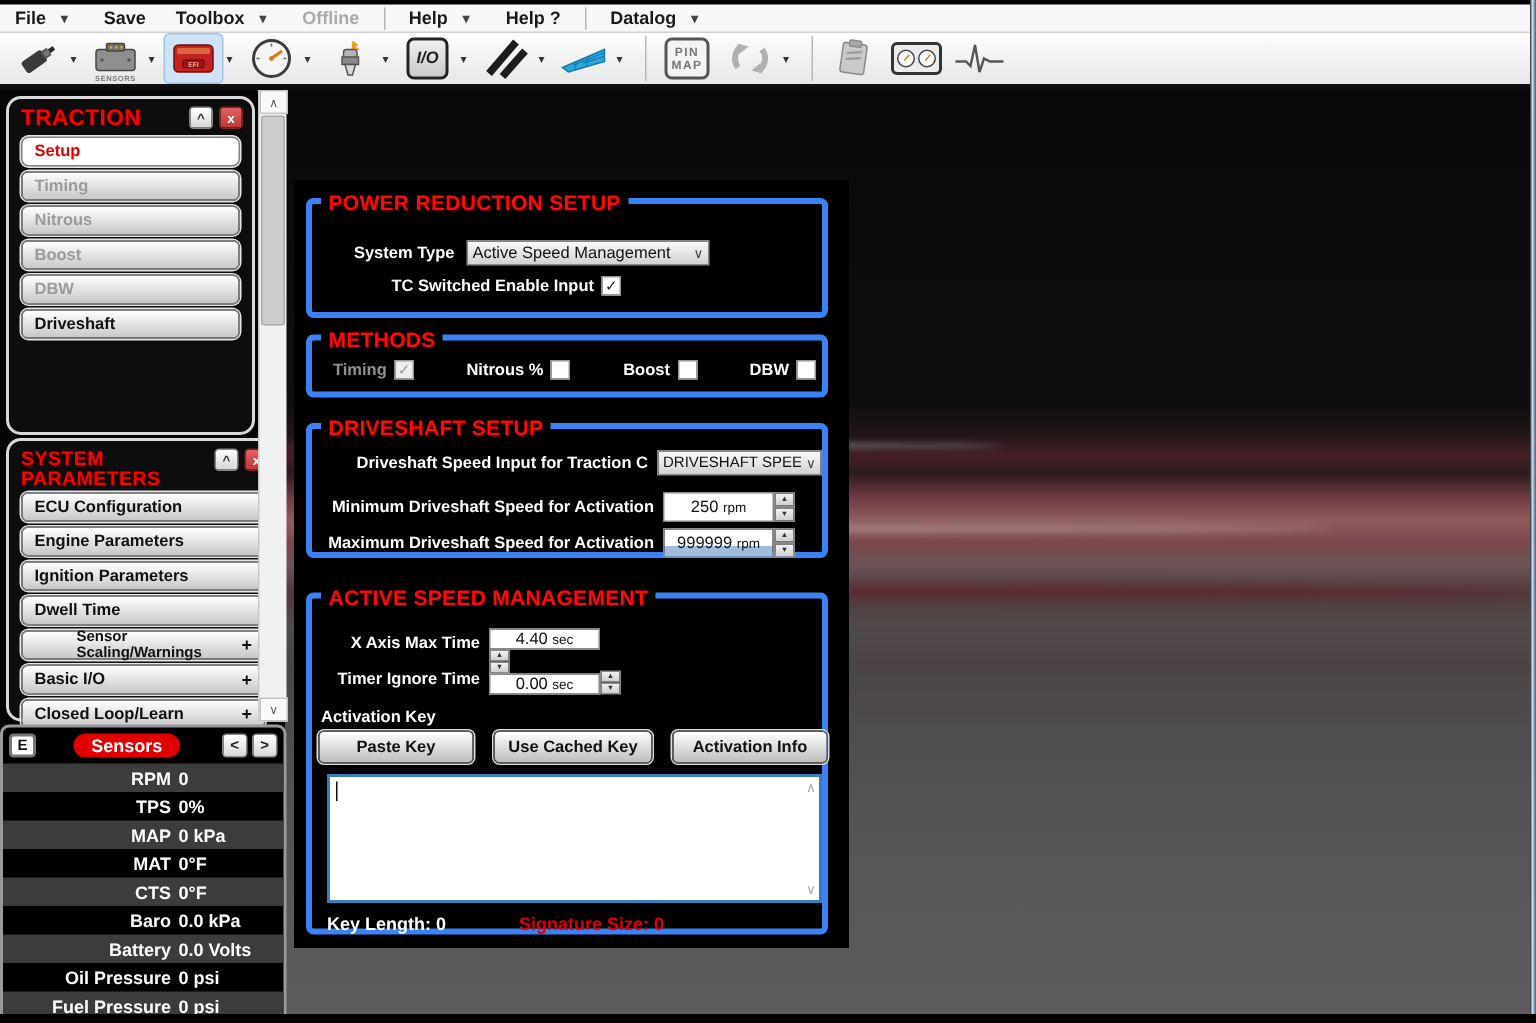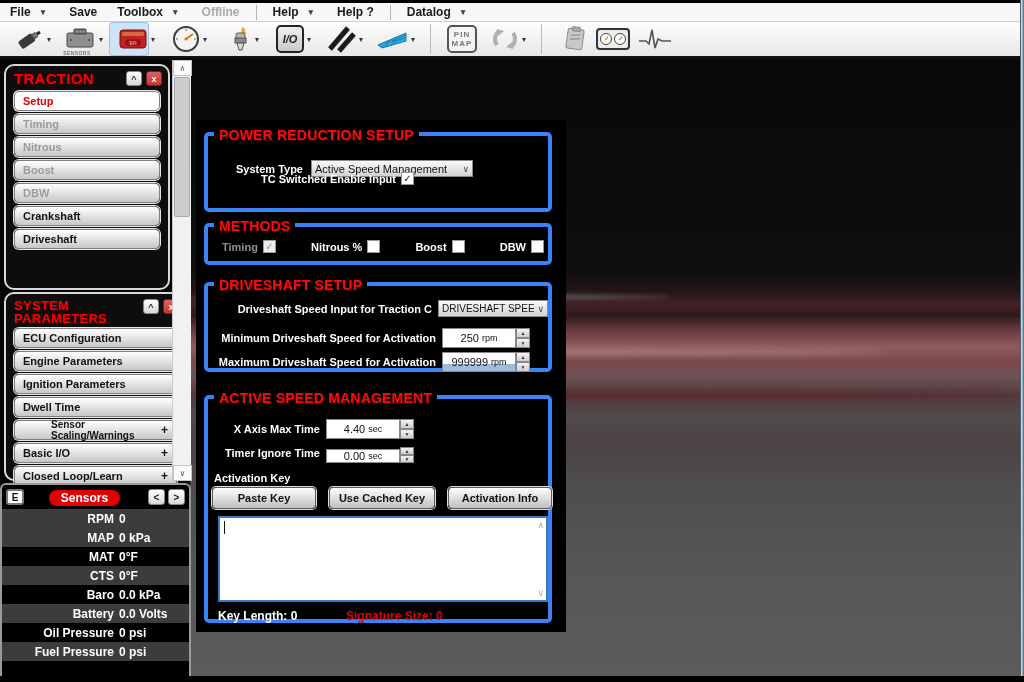--- a/index.html
+++ b/index.html
@@ -9,21 +9,21 @@
   
   .top-strip { position:absolute; left:0; top:0; width:1024px; height:3px; background:#000; }
   .menubar { position:absolute; left:0; top:3px; width:1024px; height:19px; background:#f7f7f7; border-bottom:1px solid #d0d0d0; display:flex; align-items:center; font-size:12px; font-weight:bold; color:#1a1a1a; }
   .mitem { padding:0 10px; cursor:default; white-space:nowrap; }
   .mitem.dis { color:#aaa; }
   .mcaret { font-size:9px; color:#444; padding:0 14px 0 0; }
   .msep { width:1px; height:15px; background:#b5b5b5; margin:0 6px; }
 
   .toolbar { position:absolute; left:0; top:22px; width:1024px; height:36px; background:linear-gradient(180deg,#fdfdfd,#e7e7e7); border-bottom:2px solid #111; display:flex; align-items:center; padding-left:6px; }
   .tgroup { display:flex; align-items:center; margin-right:4px; }
-  .tbtn { width:38px; height:32px; display:flex; align-items:center; justify-content:flex-end; border-radius:3px; position:relative; }
+  .tbtn { width:38px; height:32px; display:flex; align-items:center; justify-content:center; border-radius:3px; position:relative; }
   .tbtn.selected { background:#cfe3f6; box-shadow:0 0 0 1px #9ec3e8; }
   .tdrop { font-size:8px; color:#333; width:10px; text-align:center; }
   .tsep { width:1px; height:30px; background:#b8b8b8; margin:0 8px; }
   .tinylabel { position:absolute; bottom:-1px; left:0; right:0; text-align:center; font-size:5px; font-weight:bold; color:#777; letter-spacing:.4px; }
   .pinmap { width:30px; height:28px; border:2px solid #555; border-radius:5px; background:#f4f4f4; display:flex; flex-direction:column; align-items:center; justify-content:center; font-size:8px; font-weight:bold; color:#777; line-height:9px; letter-spacing:1px; }
   .iobox { width:28px; height:28px; border:2px solid #222; border-radius:5px; background:linear-gradient(180deg,#f0f0f0,#c9c9c9); display:flex; align-items:center; justify-content:center; font-size:11px; font-weight:bold; font-style:italic; color:#222; }
   .gaugesbox { width:34px; height:22px; border:2px solid #333; border-radius:4px; background:#ececec; display:flex; align-items:center; justify-content:space-evenly; }
   .gaugesbox .g { width:12px; height:12px; border:1px solid #444; border-radius:50%; background:#fff; position:relative; }
   .gaugesbox .g::after { content:""; position:absolute; left:5px; top:2px; width:1px; height:5px; background:#e07818; transform:rotate(40deg); }
 
@@ -279,21 +279,21 @@
 
       <div class="fset" style="top:12px; height:80px;">
         <div class="fset-title">POWER REDUCTION SETUP</div>
         <div class="frow" style="left:0; top:24px; width:100%;">
           <span class="flabel" style="width:95px;">System Type</span>
           <div class="selbox" style="width:162px; margin-left:8px;">
             <span class="txt">Active Speed Management</span>
             <span class="chev">∨</span>
           </div>
         </div>
-        <div class="frow" style="left:0; top:36px; width:100%;">
+        <div class="frow" style="left:0; top:48px; width:100%;">
           <span class="flabel" style="width:188px;">TC Switched Enable Input</span>
           <div class="cbox">
               <span>✓</span>
             </div>
         </div>
       </div>
 
       <div class="fset" style="top:103px; height:42px;">
         <div class="fset-title">METHODS</div>
         <div class="frow" style="left:14px; top:13px; width:322px; justify-content:space-between;">
@@ -358,21 +358,21 @@
                 <span>▼</span>
               </span>
           </div>
         </div>
       </div>
 
       <div class="fset" style="top:275px; height:228px;">
         <div class="fset-title">ACTIVE SPEED MANAGEMENT</div>
         <div class="frow" style="left:0; top:20px; width:100%;">
           <span class="flabel" style="width:112px;">X Axis Max Time</span>
-          <div class="spin" style="margin-left:6px;">
+          <div class="spin" style="margin-left:6px;flex-direction:column;">
             <span class="val">
                 <span>4.40</span>
                 <span class="unit">sec</span>
               </span>
             <span class="btns">
                 <span>▲</span>
                 <span>▼</span>
               </span>
           </div>
         </div>
@@ -422,23 +422,20 @@
       <div class="sbtn dis">
           <span>Nitrous</span>
         </div>
       <div class="sbtn dis">
           <span>Boost</span>
         </div>
       <div class="sbtn dis">
           <span>DBW</span>
         </div>
       <div class="sbtn">
-          <span>Crankshaft</span>
-        </div>
-      <div class="sbtn">
           <span>Driveshaft</span>
         </div>
     </div>
 
     <div class="spanel" style="left:4px; top:232px; width:183px; height:189px;">
       <div class="spanel-head" style="padding-bottom:0;">
         <span class="spanel-title small"><span>SYSTEM</span><br><span>PARAMETERS</span></span>
         <span class="headbtn">^</span>
         <span class="headbtn close">x</span>
       </div>
@@ -479,20 +476,24 @@
     <div class="sens-head">
       <span class="ebtn">E</span>
       <span class="sens-title"><span>Sensors</span></span>
       <span class="navbtn">&lt;</span>
       <span class="navbtn">&gt;</span>
     </div>
     <div class="srow alt">
         <span class="lb">RPM</span>
         <span class="vl">0</span>
       </div>
+    <div class="srow">
+        <span class="lb">TPS</span>
+        <span class="vl">0%</span>
+      </div>
     <div class="srow alt">
         <span class="lb">MAP</span>
         <span class="vl">0 kPa</span>
       </div>
     <div class="srow">
         <span class="lb">MAT</span>
         <span class="vl">0°F</span>
       </div>
     <div class="srow alt">
         <span class="lb">CTS</span>

